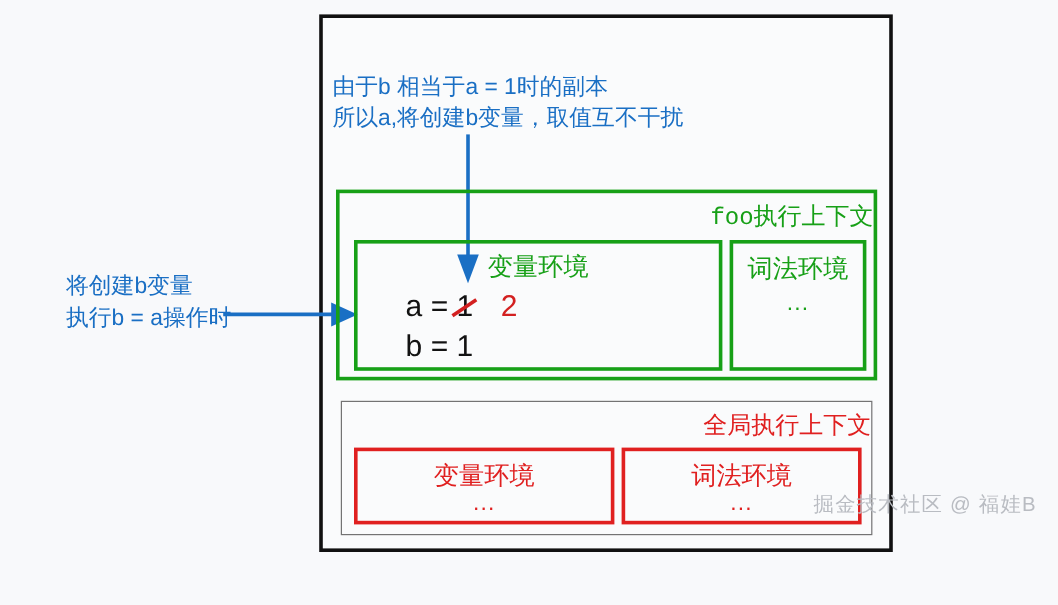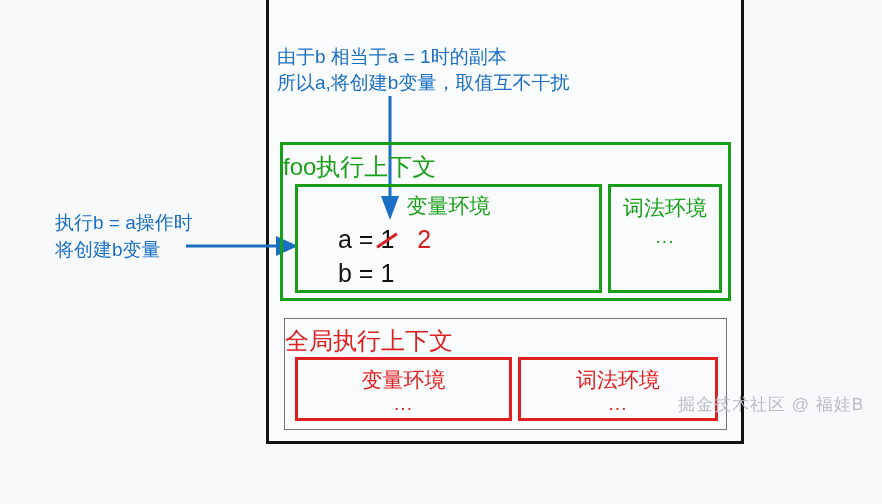--- a/index.html
+++ b/index.html
@@ -10,21 +10,21 @@
   body {
     width: 882px;
     height: 504px;
     background: #f8f9fb;
     font-family: "Liberation Sans", "DejaVu Sans", sans-serif;
     overflow: hidden;
     position: relative;
   }
   #stage {
     position: absolute;
-    left: 0; top: 0;
+    left: 0; top: 16px;
     width: 882px;
     height: 428px;
   }
 
   
   .black-frame {
     position: absolute;
     left: 266px;
     top: -4px;
     width: 478px;
@@ -66,23 +66,24 @@
   
   .ctx-box {
     position: absolute;
     box-sizing: border-box;
     background: transparent;
   }
   .ctx-title {
     position: absolute;
     left: 0;
     right: 0;
-    text-align: left;
-    font-size: 24px;
-    white-space: nowrap;
+    text-align: right;
+    font-size: 20px;
+    white-space: nowrap;
+    font-family: Liberation Mono, monospace;
   }
   .env-box {
     position: absolute;
     box-sizing: border-box;
   }
   .env-title {
     position: absolute;
     left: 0; right: 0;
     text-align: center;
     font-size: 21px;
@@ -233,22 +234,22 @@
     <span class="line">由于b 相当于a = 1时的副本</span>
     <span class="line">所以a,将创建b变量，取值互不干扰</span>
   </div>
 
   <svg id="arrow-down-svg" class="arrow-svg" viewBox="0 0 44 124">
     <line x1="20" y1="0" x2="20" y2="108" stroke="#1a6fc4" stroke-width="3"></line>
     <polygon points="20,124 11,100 29,100" fill="#1a6fc4"></polygon>
   </svg>
 
   <div class="anno anno-left">
+    <span class="line">将创建b变量</span>
     <span class="line">执行b = a操作时</span>
-    <span class="line">将创建b变量</span>
   </div>
 
   <svg id="arrow-right-svg" class="arrow-svg" viewBox="0 0 112 32">
     <line x1="0" y1="16" x2="96" y2="16" stroke="#1a6fc4" stroke-width="3"></line>
     <polygon points="112,16 90,6 90,26" fill="#1a6fc4"></polygon>
   </svg>
 
   <div id="foo-context" class="ctx-box">
     <div id="foo-context-title" class="ctx-title">foo执行上下文</div>
 

